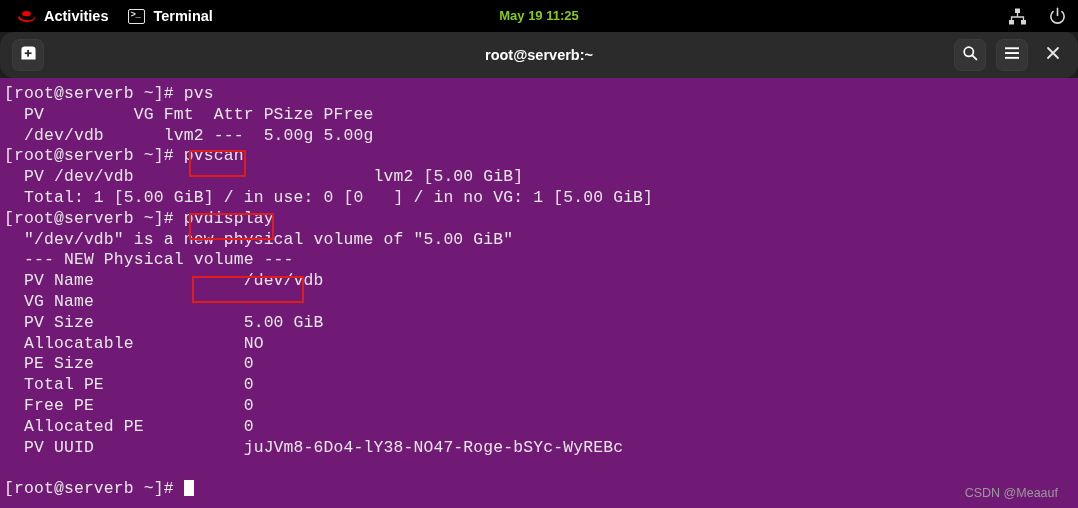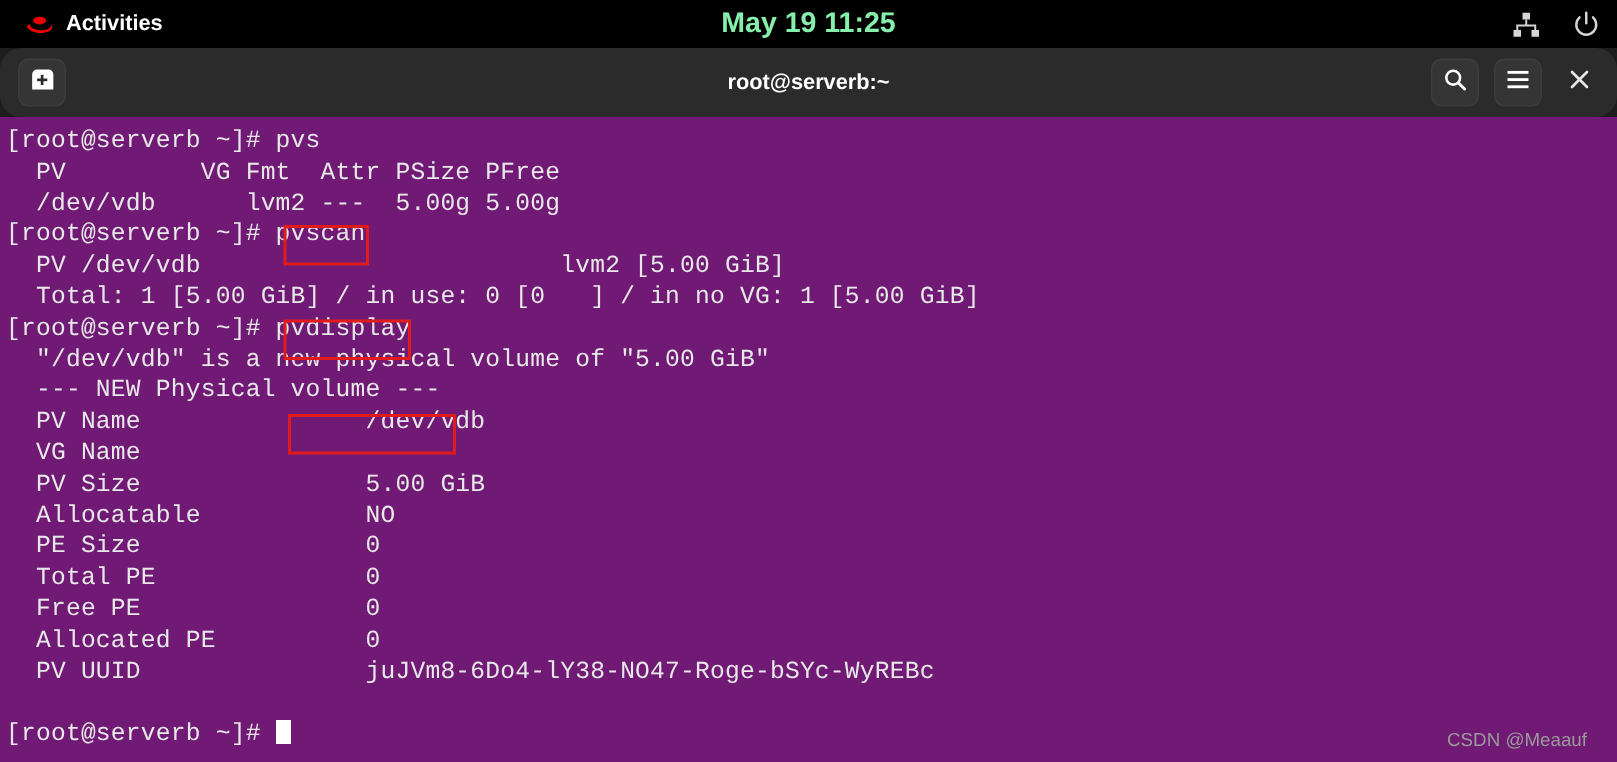--- a/index.html
+++ b/index.html
@@ -64,23 +64,23 @@
     color: #e6e6e6;
     letter-spacing: -0.5px;
   }
   .clock {
     position: absolute;
     left: 0; right: 0;
     top: 0;
     height: 32px;
     line-height: 32px;
     text-align: center;
-    font-size: 19px;
+    font-size: 13px;
     font-weight: bold;
-    color: #86efac;
+    color: #84cc16;
     pointer-events: none;
   }
   .topbar-right {
     position: absolute;
     right: 10px;
     top: 0;
     height: 32px;
     display: flex;
     align-items: center;
     gap: 18px;
@@ -193,20 +193,24 @@
 <div class="topbar">
   <div class="topbar-left">
     <div class="tb-item first">
       <span>
         <svg class="redhat-logo" viewBox="0 0 24 18">
           <ellipse cx="12.5" cy="6.2" rx="5.2" ry="3.1" fill="#e00"></ellipse>
           <path d="M2 9.5c0 3.6 5 6.6 11 6.6s9.5-2.2 9.5-4.6c0-1.1-.5-1.9-1.4-2.6.3.6.4 1 .4 1.5 0 2-3.4 3.6-7.7 3.6-4.7 0-8.9-1.9-8.9-4.2 0-.3.05-.6.2-.9-1.9.8-3.1 1.6-3.1 2.3z" fill="#e00"></path>
         </svg>
       </span>
       <span>Activities</span>
+    </div>
+    <div class="tb-item">
+      <span class="term-ico"></span>
+      <span>Terminal</span>
     </div>
   </div>
   <div class="clock">May 19  11:25</div>
   <div class="topbar-right">
     <span class="sysicon">
       <svg width="19" height="17" viewBox="0 0 19 17">
         <rect x="7" y="0.5" width="5" height="4.5" fill="#d6d6d6"></rect>
         <rect x="1" y="12" width="5" height="4.5" fill="#d6d6d6"></rect>
         <rect x="13" y="12" width="5" height="4.5" fill="#d6d6d6"></rect>
         <path d="M9.5 5v4M3.5 12V9h12v3" stroke="#d6d6d6" stroke-width="1.3" fill="none"></path>

